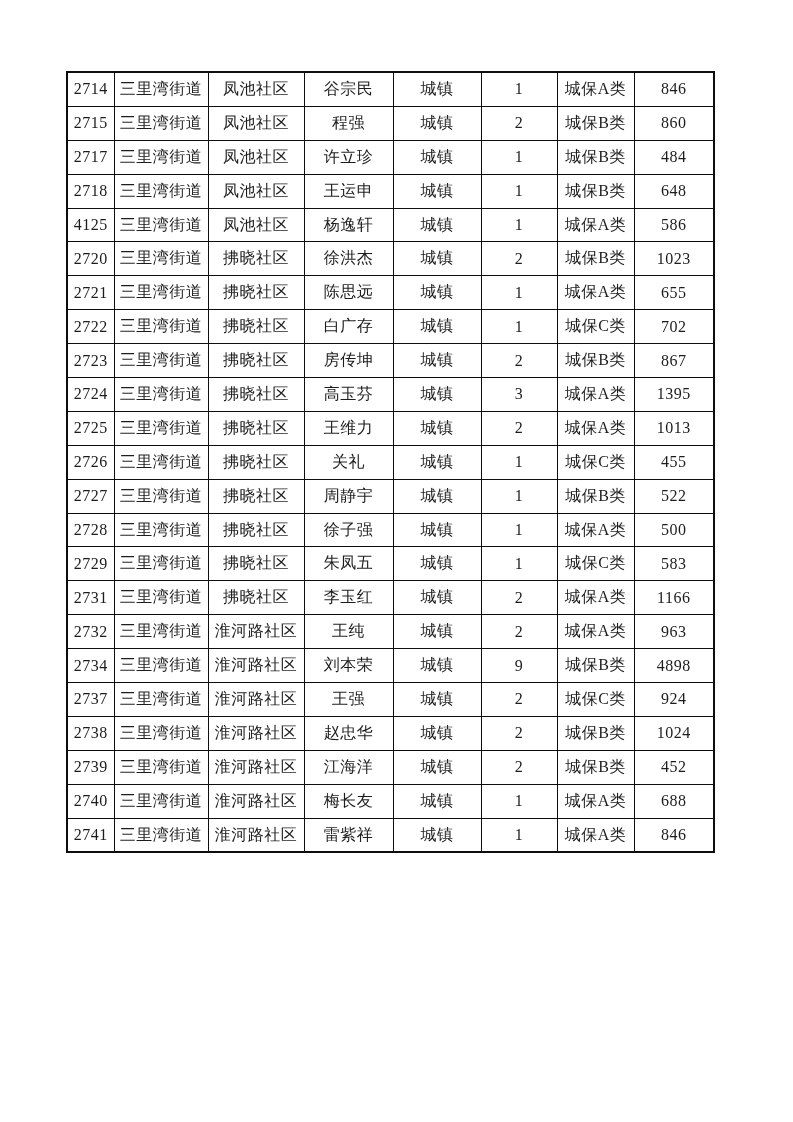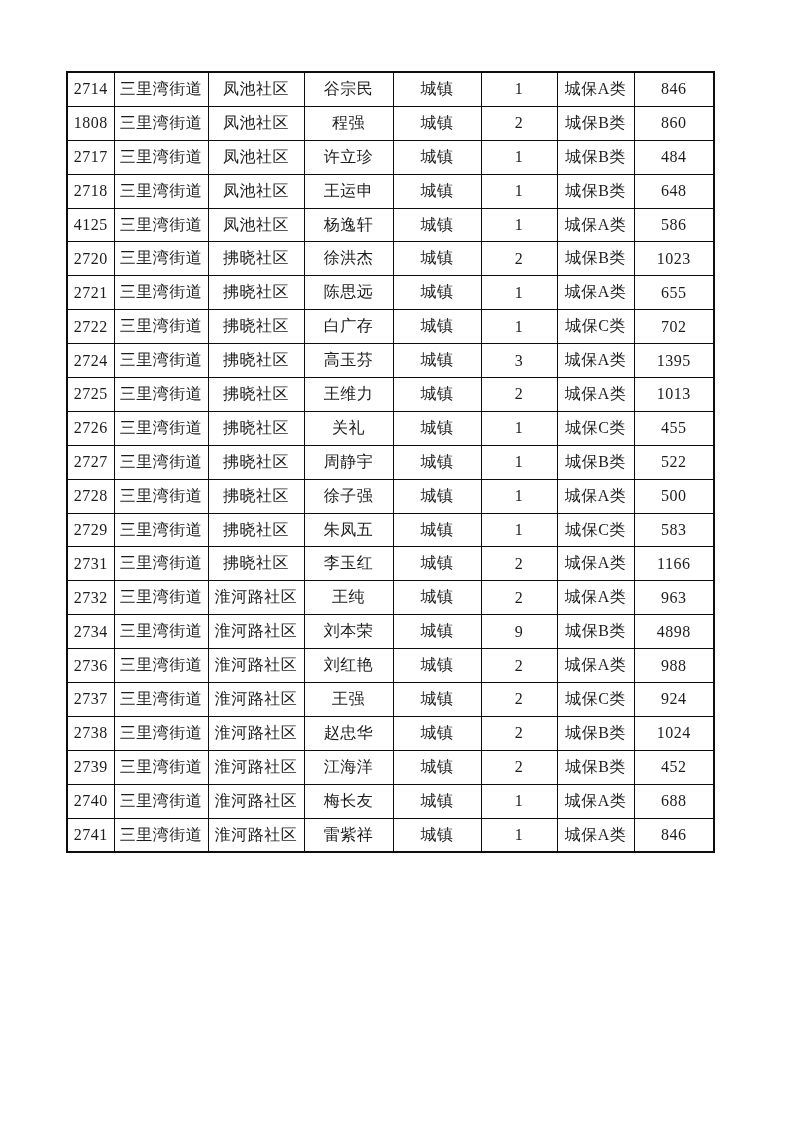--- a/index.html
+++ b/index.html
@@ -65,21 +65,21 @@
           <td>2714</td>
           <td>三里湾街道</td>
           <td>凤池社区</td>
           <td>谷宗民</td>
           <td>城镇</td>
           <td>1</td>
           <td>城保A类</td>
           <td>846</td>
         </tr>
         <tr>
-          <td>1808</td>
+          <td>2715</td>
           <td>三里湾街道</td>
           <td>凤池社区</td>
           <td>程强</td>
           <td>城镇</td>
           <td>2</td>
           <td>城保B类</td>
           <td>860</td>
         </tr>
         <tr>
           <td>2717</td>
@@ -135,20 +135,30 @@
           <td>2722</td>
           <td>三里湾街道</td>
           <td>拂晓社区</td>
           <td>白广存</td>
           <td>城镇</td>
           <td>1</td>
           <td>城保C类</td>
           <td>702</td>
         </tr>
         <tr>
+          <td>2723</td>
+          <td>三里湾街道</td>
+          <td>拂晓社区</td>
+          <td>房传坤</td>
+          <td>城镇</td>
+          <td>2</td>
+          <td>城保B类</td>
+          <td>867</td>
+        </tr>
+        <tr>
           <td>2724</td>
           <td>三里湾街道</td>
           <td>拂晓社区</td>
           <td>高玉芬</td>
           <td>城镇</td>
           <td>3</td>
           <td>城保A类</td>
           <td>1395</td>
         </tr>
         <tr>
@@ -223,30 +233,20 @@
         </tr>
         <tr>
           <td>2734</td>
           <td>三里湾街道</td>
           <td>淮河路社区</td>
           <td>刘本荣</td>
           <td>城镇</td>
           <td>9</td>
           <td>城保B类</td>
           <td>4898</td>
-        </tr>
-        <tr>
-          <td>2736</td>
-          <td>三里湾街道</td>
-          <td>淮河路社区</td>
-          <td>刘红艳</td>
-          <td>城镇</td>
-          <td>2</td>
-          <td>城保A类</td>
-          <td>988</td>
         </tr>
         <tr>
           <td>2737</td>
           <td>三里湾街道</td>
           <td>淮河路社区</td>
           <td>王强</td>
           <td>城镇</td>
           <td>2</td>
           <td>城保C类</td>
           <td>924</td>

